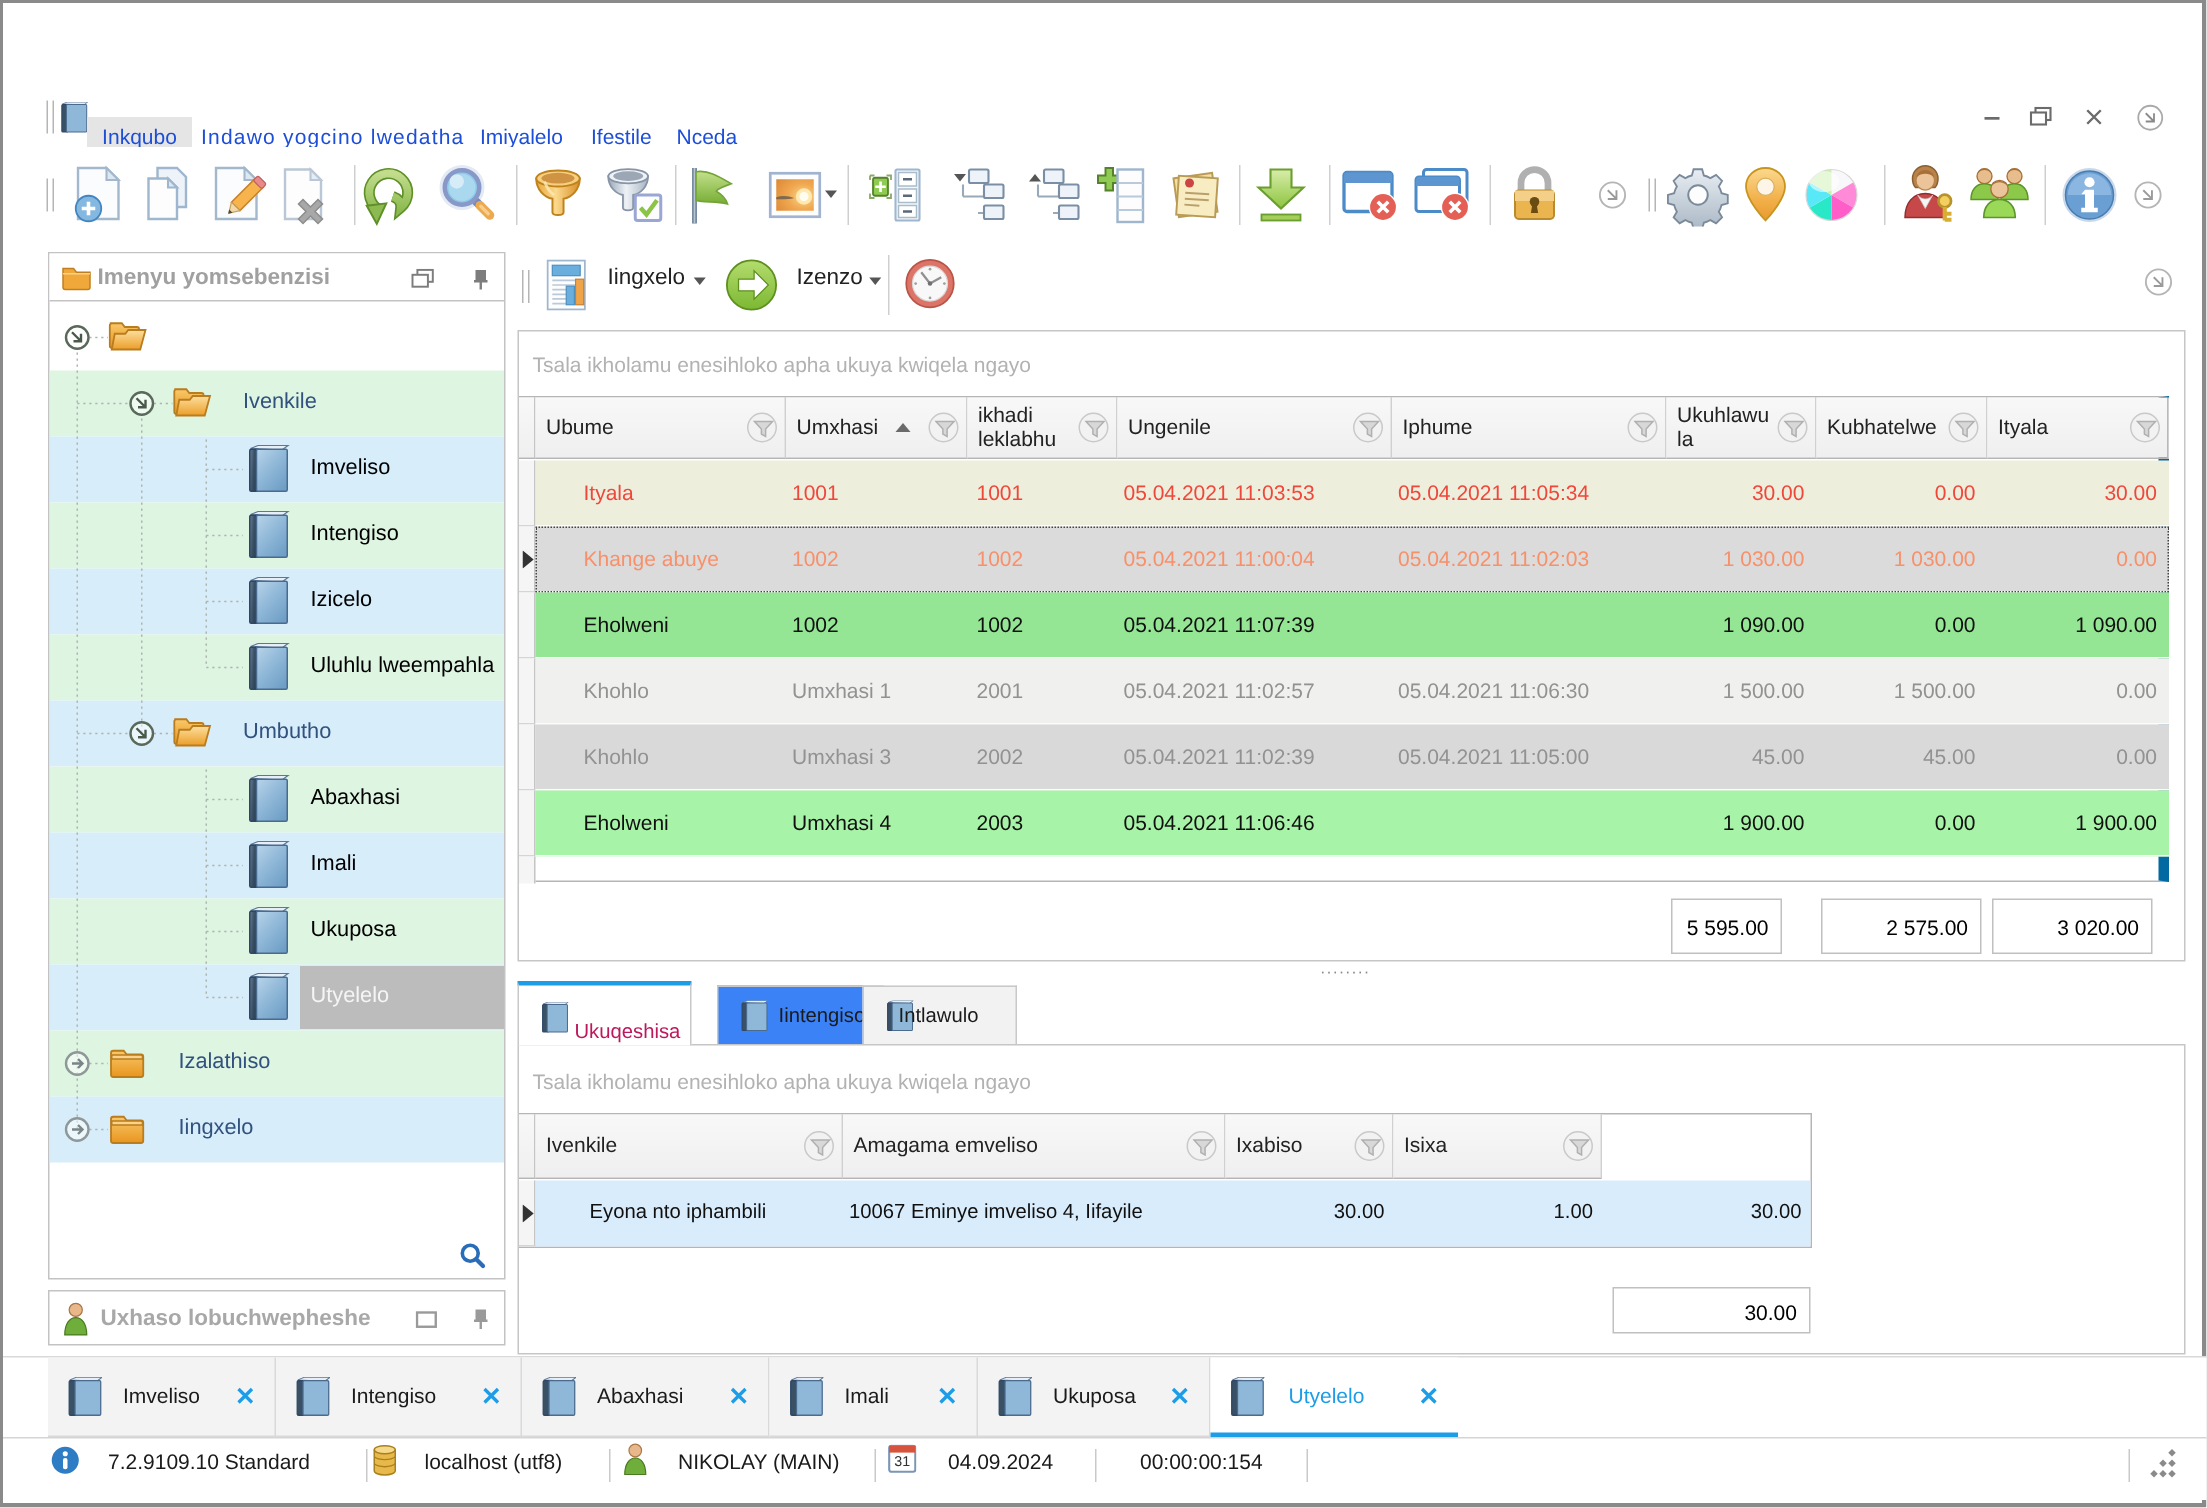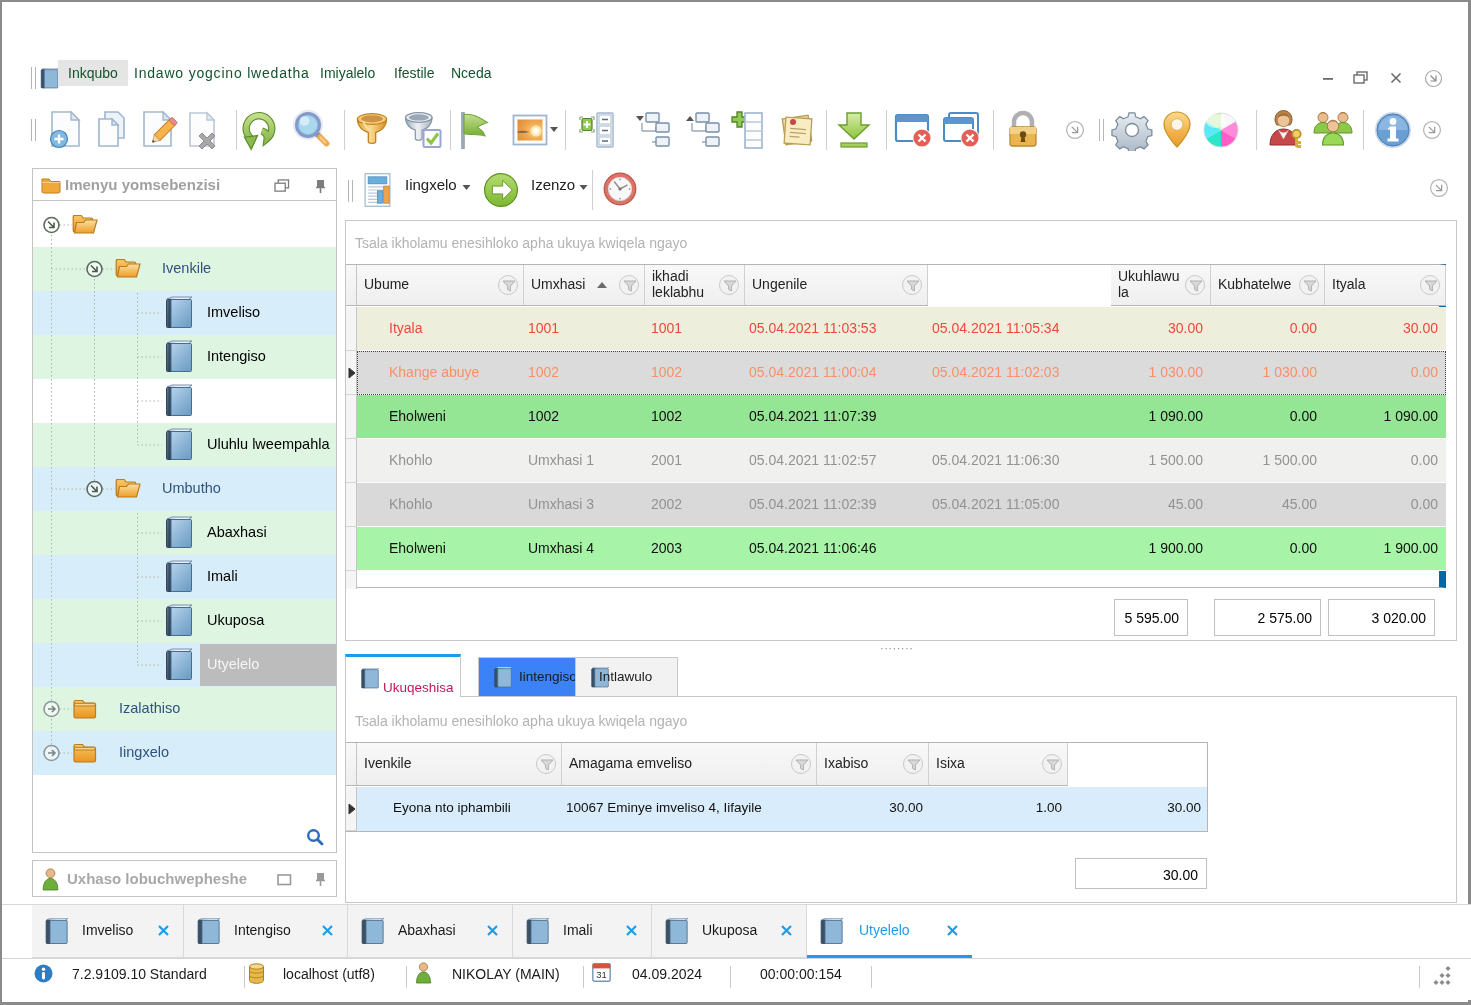--- a/index.html
+++ b/index.html
@@ -11,21 +11,21 @@
   border-right:3px solid #8a8a8a; border-bottom:3px solid #8a8a8a; }
 
 #titlebar { position:absolute; left:0; top:0; width:100%; height:57px; background:#fff; }
 #logo { position:absolute; left:21px; top:20px; width:25px; height:25px; border-radius:50%;
   border:2.5px solid #1e9bf0; color:#1e9bf0; font-size:9px; font-weight:bold; text-align:center; line-height:20px; }
 #title { position:absolute; left:50px; top:17px; font-size:19px; letter-spacing:0.2px; color:#1d9ce8; }
 .winbtn { position:absolute; color:#6b6b6b; }
 
 #menubar { position:absolute; left:0; top:57px; width:100%; height:39px; background:#fff; }
 .grip { position:absolute; width:5px; height:22px; border-left:1px solid #b5b5b5; border-right:1px solid #b5b5b5; }
-.menuitem { position:absolute; top:1px; height:26px; line-height:26px; font-size:14px; color:#14532d; }
+.menuitem { position:absolute; top:19px; height:26px; line-height:26px; font-size:14px; color:#1d4ed8; }
 
 #toolbar { position:absolute; left:0; top:96px; width:100%; height:64px; background:#fff; }
 .tsep { position:absolute; top:12px; width:1px; height:40px; background:#cfcfcf; }
 .tico { position:absolute; top:11px; width:42px; height:42px; }
 
 #lpanel { position:absolute; left:30px; top:166px; width:305px; height:685px; border:1px solid #c3c3c3; background:#fff; }
 #lphead { position:absolute; left:0; top:0; width:100%; height:32px; background:#fff; border-bottom:1px solid #c3c3c3; }
 #lphead .t { position:absolute; left:32px; top:7px; font-size:15px; font-weight:bold; color:#a0a0a0; }
 #tree { position:absolute; left:0; top:31px; width:100%; height:576px; overflow:hidden; }
 .trow { position:absolute; left:0; width:100%; height:44px; }
@@ -474,20 +474,23 @@
     <div id="tree">
 <div class="trow rg" style="top:47px">
           <div class="tlabel flabel" style="left:129px;">Ivenkile</div>
         </div>
 <div class="trow rb" style="top:91px">
           <div class="tlabel " style="left:174px;">Imveliso</div>
         </div>
 <div class="trow rg" style="top:135px">
           <div class="tlabel " style="left:174px;">Intengiso</div>
         </div>
+<div class="trow rb" style="top:179px">
+          <div class="tlabel " style="left:174px;">Izicelo</div>
+        </div>
 <div class="trow rg" style="top:223px">
           <div class="tlabel " style="left:174px;">Uluhlu lweempahla</div>
         </div>
 <div class="trow rb" style="top:267px">
           <div class="tlabel flabel" style="left:129px;">Umbutho</div>
         </div>
 <div class="trow rg" style="top:311px">
           <div class="tlabel " style="left:174px;">Abaxhasi</div>
         </div>
 <div class="trow rb" style="top:355px">
@@ -595,20 +598,28 @@
         <div class="hcell" style="left:299px;width:100px">
           <div class="txt" style="top:3px">ikhadi<br>leklabhu</div>
           <div class="fbtn">
             <svg width="14" height="12" viewBox="0 0 14 12">
               <path d="M1 1 h12 l-4.6 5 v5 l-2.8 -1.6 v-3.4 z" fill="#d8d8d8" stroke="#b0b0b0" stroke-width="1"></path>
             </svg>
           </div>
         </div>
         <div class="hcell" style="left:399px;width:183px">
           <div class="txt" style="top:11px">Ungenile</div>
+          <div class="fbtn">
+            <svg width="14" height="12" viewBox="0 0 14 12">
+              <path d="M1 1 h12 l-4.6 5 v5 l-2.8 -1.6 v-3.4 z" fill="#d8d8d8" stroke="#b0b0b0" stroke-width="1"></path>
+            </svg>
+          </div>
+        </div>
+        <div class="hcell" style="left:582px;width:183px">
+          <div class="txt" style="top:11px">Iphume</div>
           <div class="fbtn">
             <svg width="14" height="12" viewBox="0 0 14 12">
               <path d="M1 1 h12 l-4.6 5 v5 l-2.8 -1.6 v-3.4 z" fill="#d8d8d8" stroke="#b0b0b0" stroke-width="1"></path>
             </svg>
           </div>
         </div>
         <div class="hcell" style="left:765px;width:100px">
           <div class="txt" style="top:3px">Ukuhlawu<br>la</div>
           <div class="fbtn">
             <svg width="14" height="12" viewBox="0 0 14 12">

